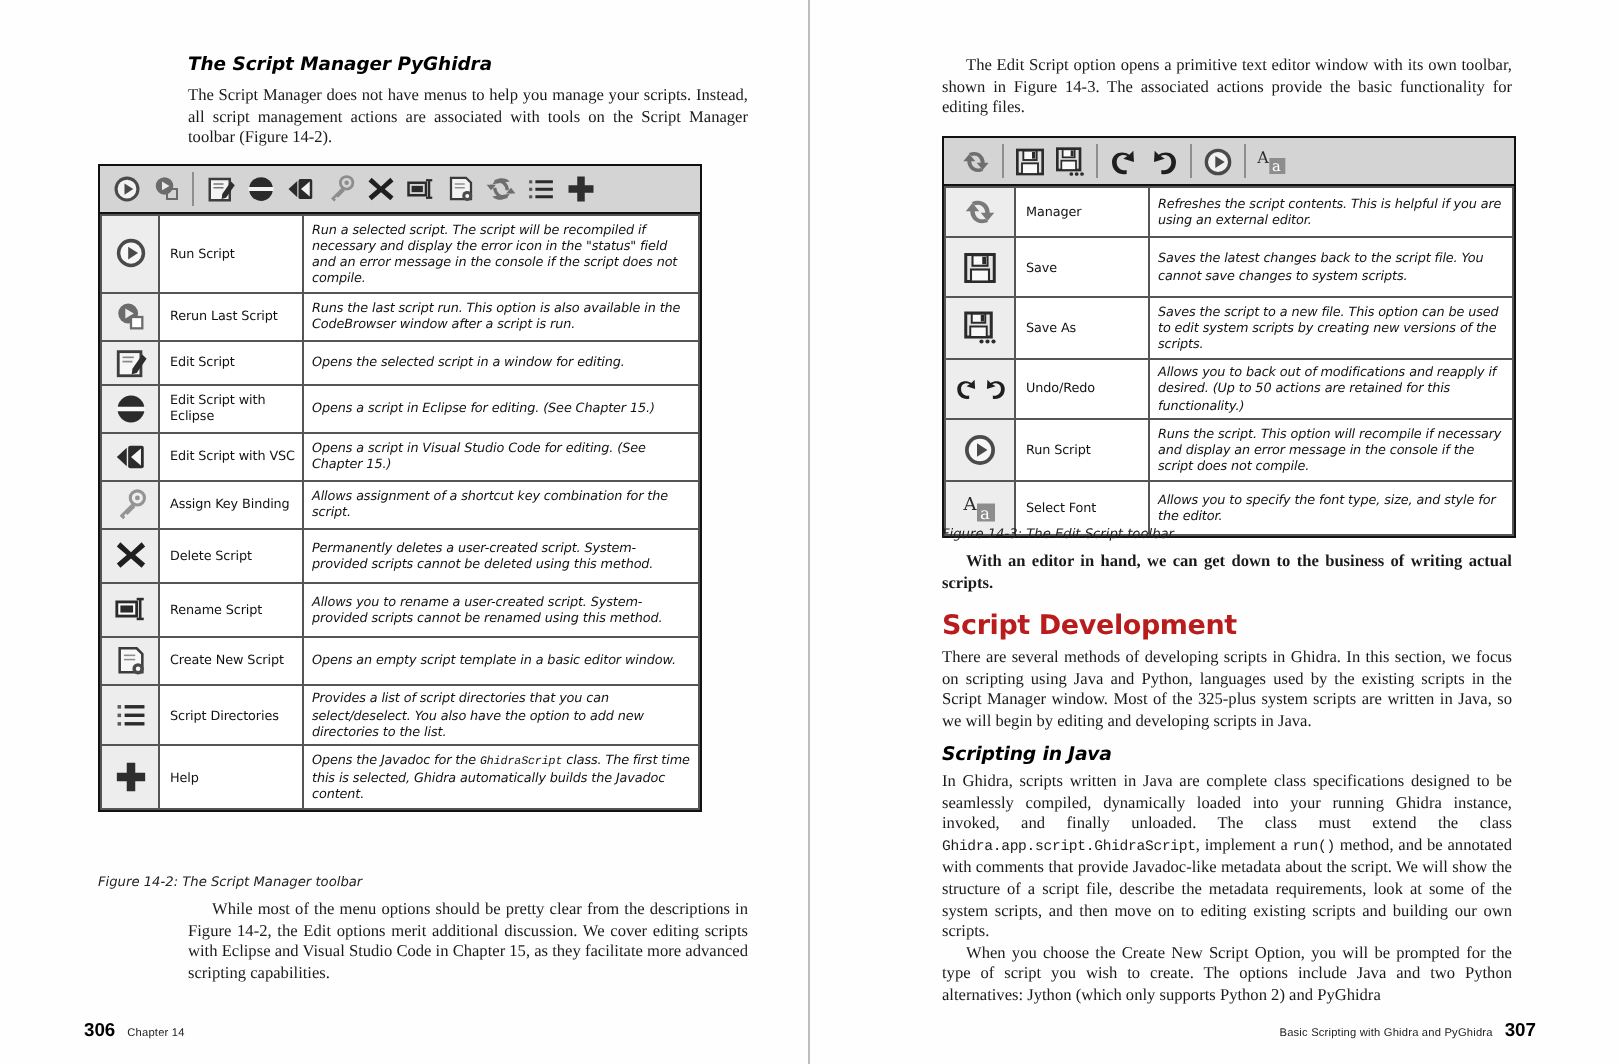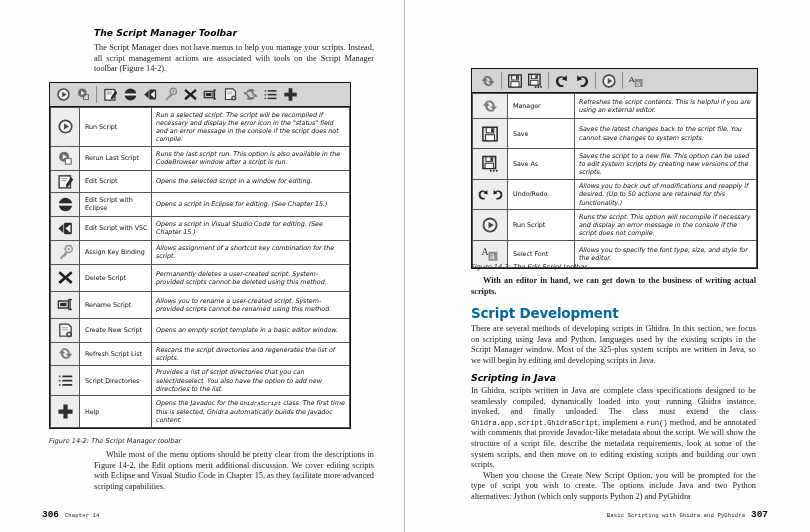--- a/index.html
+++ b/index.html
@@ -37,21 +37,21 @@
 
   p.para { margin: 0 0 0 0; text-indent: 12px; }
   p.para.noindent { text-indent: 0; }
 
   h2.head-a {
     font-family: "DejaVu Sans", sans-serif;
     font-size: 13.5px;
     font-weight: bold;
     letter-spacing: -0.2px;
     margin: 0;
-    color: #0369a1;
+    color: #b91c1c;
   }
   h3.head-b {
     font-family: "DejaVu Sans", sans-serif;
     font-size: 9.4px;
     font-weight: bold;
     font-style: italic;
     letter-spacing: -0.1px;
     margin: 0;
     color: #000;
   }
@@ -128,42 +128,42 @@
     position: absolute;
     font-family: "DejaVu Sans", sans-serif;
     font-style: italic;
     font-size: 6.6px;
     color: #222;
   }
 
   .folio {
     position: absolute;
     bottom: 12px;
-    font-family: Liberation Mono, monospace;
+    font-family: Liberation Sans, sans-serif;
     display: flex;
     align-items: baseline;
     gap: 6px;
   }
   .folio .num { font-size: 9.4px; font-weight: bold; color: #000; }
   .folio .label { font-size: 5.6px; color: #222; letter-spacing: 0.1px; }
   .folio-left { left: 42px; }
   .folio-right { right: 42px; }
   .folio-right .num { order: 2; text-align: center; }
   .folio-right .label { order: 1; }
 </style>
 </head>
 <body>
 
 <div id="page">
 
   <div class="gutter"></div>
 
   <div class="page-half left-half">
 
-    <h3 class="head-b-top body-col" style="top:28px;">The Script Manager Toolbar</h3>
+    <h3 class="head-b-top body-col" style="top:28px;">The Script Manager PyGhidra</h3>
 
     <div class="body-col" style="top:43px;">
       <p class="para noindent">The Script Manager does not have menus to help you manage your scripts. Instead, all script management actions are associated with tools on the Script Manager toolbar (Figure 14-2).</p>
     </div>
 
     <div style="position:absolute; left:49px; top:82px; width:300px; border:1.3px solid #111; background:#fff;">
 
       <div class="toolbar-strip">
         <div class="tb-item">
           <svg width="15" height="15" viewBox="0 0 24 24">
@@ -371,32 +371,20 @@
                     <line x1="7" y1="11" x2="15" y2="11" stroke="#8d8d8d" stroke-width="1.1"></line>
                     <circle cx="17" cy="17.5" r="4" fill="#4a4a4a"></circle>
                     <circle cx="17" cy="17.5" r="1.6" fill="#f7f7f7"></circle>
                   </svg>
                 </div>
             </td>
             <td class="lb-cell">Create New Script</td>
             <td class="de-cell">Opens an empty script template in a basic editor window.</td>
           </tr>
           <tr>
-            <td class="ic-cell" style="height:22px;">
-              <div class="ic-wrap">
-                  <svg width="17" height="17" viewBox="0 0 24 24">
-                    <path d="M6.5 5.5 C13 2.5 18.5 7 18.5 12.5 L21.5 12.5 L17 18 L12.5 12.5 L15.5 12.5 C15.5 9 12.5 6 8.5 7.5 Z" fill="#7a7a7a"></path>
-                    <path d="M17.5 18.5 C11 21.5 5.5 17 5.5 11.5 L2.5 11.5 L7 6 L11.5 11.5 L8.5 11.5 C8.5 15 11.5 18 15.5 16.5 Z" fill="#7a7a7a"></path>
-                  </svg>
-                </div>
-            </td>
-            <td class="lb-cell">Refresh Script List</td>
-            <td class="de-cell">Rescans the script directories and regenerates the list of scripts.</td>
-          </tr>
-          <tr>
             <td class="ic-cell" style="height:26px;">
               <div class="ic-wrap">
                   <svg width="17" height="17" viewBox="0 0 24 24">
                     <rect x="2.5" y="5" width="2.5" height="2.5" fill="#5a5a5a"></rect>
                     <rect x="2.5" y="11" width="2.5" height="2.5" fill="#5a5a5a"></rect>
                     <rect x="2.5" y="17" width="2.5" height="2.5" fill="#5a5a5a"></rect>
                     <rect x="7.5" y="5" width="14" height="2.4" fill="#2b2b2b"></rect>
                     <rect x="7.5" y="11" width="14" height="2.4" fill="#2b2b2b"></rect>
                     <rect x="7.5" y="17" width="14" height="2.4" fill="#2b2b2b"></rect>
                   </svg>
@@ -427,20 +415,23 @@
     </div>
 
     <div class="folio folio-left">
       <span class="num">306</span>
       <span class="label">Chapter 14</span>
     </div>
   </div>
 
   <div class="page-half right-half">
 
+    <div class="body-col" style="top:28px;">
+      <p class="para">The Edit Script option opens a primitive text editor window with its own toolbar, shown in Figure 14-3. The associated actions provide the basic functionality for editing files.</p>
+    </div>
 
     <div style="position:absolute; left:66px; top:68px; width:285px; border:1.3px solid #111; background:#fff;">
 
       <div class="toolbar-strip" style="padding:0 6px;">
         <div class="tb-item">
           <svg width="16" height="16" viewBox="0 0 24 24">
               <path d="M6.5 5.5 C13 2.5 18.5 7 18.5 12.5 L21.5 12.5 L17 18 L12.5 12.5 L15.5 12.5 C15.5 9 12.5 6 8.5 7.5 Z" fill="#6e6e6e"></path>
               <path d="M17.5 18.5 C11 21.5 5.5 17 5.5 11.5 L2.5 11.5 L7 6 L11.5 11.5 L8.5 11.5 C8.5 15 11.5 18 15.5 16.5 Z" fill="#6e6e6e"></path>
             </svg>
         </div>

